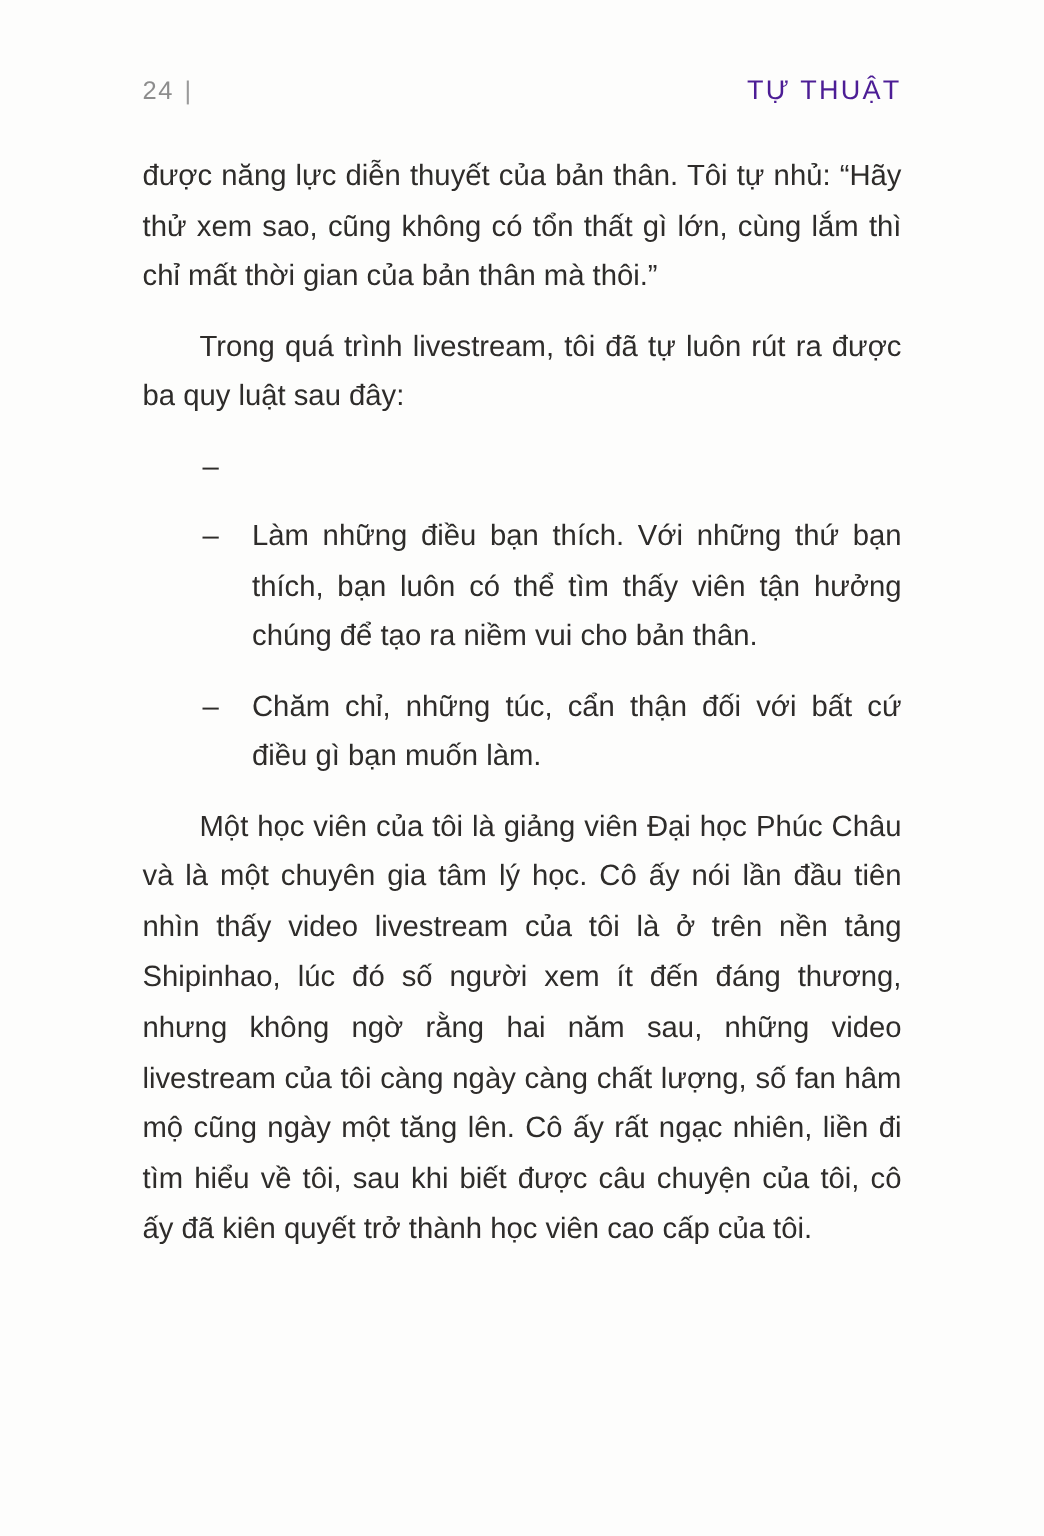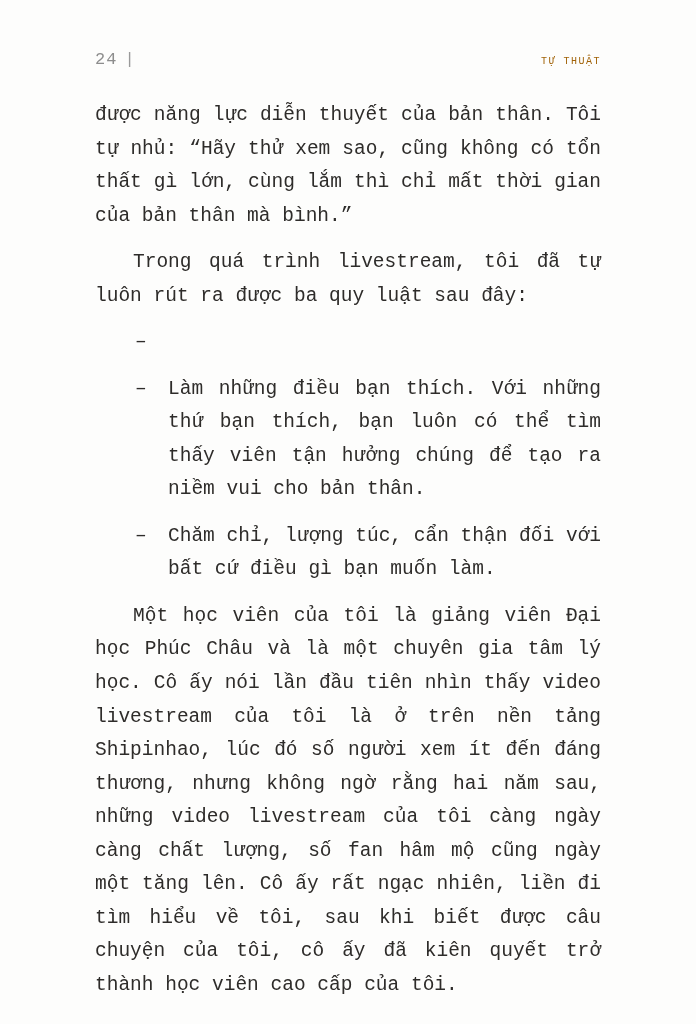--- a/index.html
+++ b/index.html
@@ -8,21 +8,21 @@
     background: #ffffff;
   }
   .page {
     position: relative;
     width: 696px;
     height: 1024px;
     box-sizing: border-box;
     margin: 0 auto;
     background: #fdfdfc;
     padding: 50px 95px 0 95px;
-    font-family: Liberation Mono, monospace;
+    font-family: Liberation Sans, sans-serif;
     color: #2e2c2a;
     overflow: hidden;
   }
   .page-header {
     display: flex;
     justify-content: space-between;
     align-items: baseline;
     color: #8d8d8d;
     margin-bottom: 30px;
   }
@@ -31,23 +31,23 @@
     letter-spacing: 1px;
     display: flex;
     align-items: baseline;
     gap: 7px;
   }
   .page-number-sep {
     color: #9a9a9a;
     font-size: 17px;
   }
   .running-title {
-    font-size: 10px;
+    font-size: 18px;
     letter-spacing: 1.5px;
-    color: #a16207;
+    color: #4c1d95;
   }
   .body-text {
     font-size: 19.5px;
     line-height: 1.72;
     text-align: justify;
   }
   .para {
     margin: 0 0 13px 0;
   }
   .para.indent {
@@ -80,35 +80,35 @@
   <header class="page-header">
     <div class="page-number-wrap">
       <span>24</span>
       <span class="page-number-sep">|</span>
     </div>
     <div class="running-title">TỰ THUẬT</div>
   </header>
 
   <main class="body-text">
 
-    <p class="para">được năng lực diễn thuyết của bản thân. Tôi tự nhủ: “Hãy thử xem sao, cũng không có tổn thất gì lớn, cùng lắm thì chỉ mất thời gian của bản thân mà bình.”</p>
+    <p class="para">được năng lực diễn thuyết của bản thân. Tôi tự nhủ: “Hãy thử xem sao, cũng không có tổn thất gì lớn, cùng lắm thì chỉ mất thời gian của bản thân mà thôi.”</p>
 
     <p class="para indent">Trong quá trình livestream, tôi đã tự luôn rút ra được ba quy luật sau đây:</p>
 
     <ul class="bullet-list">
       <li class="bullet-item">
         <span class="bullet-marker">–</span>
       </li>
       <li class="bullet-item">
         <span class="bullet-marker">–</span>
         <span class="bullet-text">Làm những điều bạn thích. Với những thứ bạn thích, bạn luôn có thể tìm thấy viên tận hưởng chúng để tạo ra niềm vui cho bản thân.</span>
       </li>
       <li class="bullet-item">
         <span class="bullet-marker">–</span>
-        <span class="bullet-text">Chăm chỉ, lượng túc, cẩn thận đối với bất cứ điều gì bạn muốn làm.</span>
+        <span class="bullet-text">Chăm chỉ, những túc, cẩn thận đối với bất cứ điều gì bạn muốn làm.</span>
       </li>
     </ul>
 
     <p class="para indent">Một học viên của tôi là giảng viên Đại học Phúc Châu và là một chuyên gia tâm lý học. Cô ấy nói lần đầu tiên nhìn thấy video livestream của tôi là ở trên nền tảng Shipinhao, lúc đó số người xem ít đến đáng thương, nhưng không ngờ rằng hai năm sau, những video livestream của tôi càng ngày càng chất lượng, số fan hâm mộ cũng ngày một tăng lên. Cô ấy rất ngạc nhiên, liền đi tìm hiểu về tôi, sau khi biết được câu chuyện của tôi, cô ấy đã kiên quyết trở thành học viên cao cấp của tôi.</p>
 
 
   </main>
 
 </div>
 

